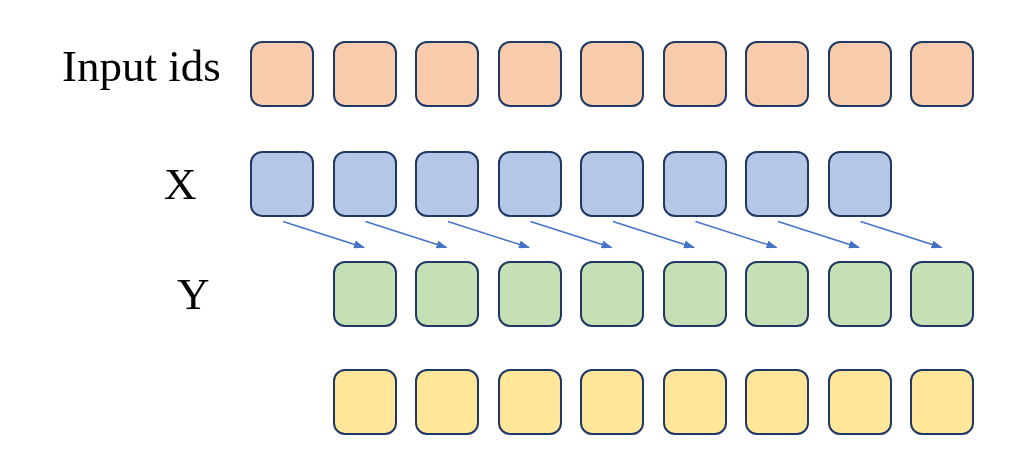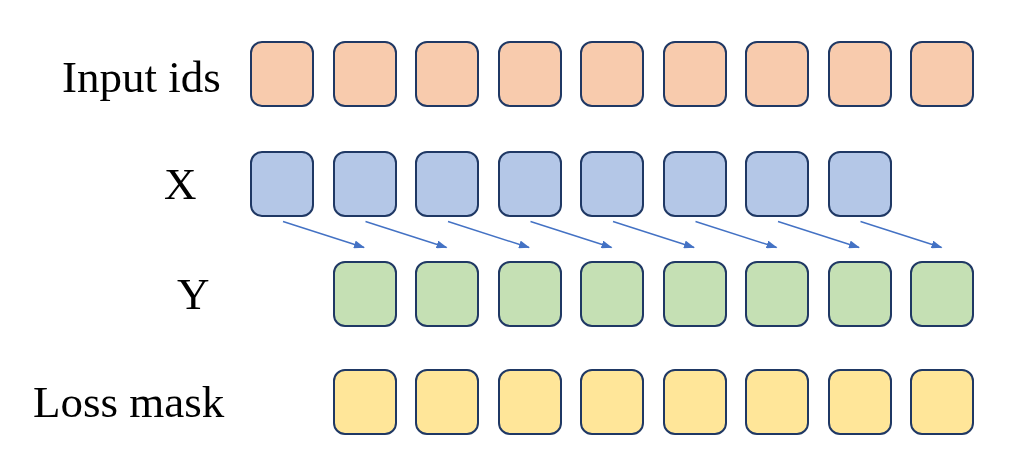--- a/index.html
+++ b/index.html
@@ -11,21 +11,21 @@
     overflow: hidden;
     font-family: "Liberation Serif", serif;
   }
   .row-label {
     position: absolute;
     font-size: 45px;
     line-height: 1.15;
     color: #000000;
     white-space: nowrap;
   }
-  .label-input-ids { left: 62px;  top: 52px;  }
+  .label-input-ids { left: 62px;  top: 41px;  }
   .label-x         { left: 164px; top: 159px; }
   .label-y         { left: 177px; top: 269px; }
   .label-loss-mask { left: 33px;  top: 377px; }
   .sq {
     position: absolute;
     box-sizing: border-box;
   }
   #arrow-layer {
     position: absolute;
     left: 0;
@@ -55,21 +55,20 @@
         <line x1="860.5" y1="221.5" x2="941.5" y2="247.5" stroke="#4472C4" stroke-width="1.4" marker-end="url(#ah)"></line>
       </g>
   </svg>
 
   <div class="row-label label-input-ids">Input ids</div>
 
   <div class="row-label label-x">X</div>
 
   <div class="row-label label-y">Y</div>
 
-  <div class="row-label label-loss-mask">Loss mask</div>
 
   <div id="square-layer">
       <div class="sq" style="left: 250px; top: 41px; width: 64px; height: 66px; background: rgb(248, 203, 173); border: 2.5px solid rgb(31, 56, 100); border-radius: 12px;"></div>
       <div class="sq" style="left: 332.5px; top: 41px; width: 64px; height: 66px; background: rgb(248, 203, 173); border: 2.5px solid rgb(31, 56, 100); border-radius: 12px;"></div>
       <div class="sq" style="left: 415px; top: 41px; width: 64px; height: 66px; background: rgb(248, 203, 173); border: 2.5px solid rgb(31, 56, 100); border-radius: 12px;"></div>
       <div class="sq" style="left: 497.5px; top: 41px; width: 64px; height: 66px; background: rgb(248, 203, 173); border: 2.5px solid rgb(31, 56, 100); border-radius: 12px;"></div>
       <div class="sq" style="left: 580px; top: 41px; width: 64px; height: 66px; background: rgb(248, 203, 173); border: 2.5px solid rgb(31, 56, 100); border-radius: 12px;"></div>
       <div class="sq" style="left: 662.5px; top: 41px; width: 64px; height: 66px; background: rgb(248, 203, 173); border: 2.5px solid rgb(31, 56, 100); border-radius: 12px;"></div>
       <div class="sq" style="left: 745px; top: 41px; width: 64px; height: 66px; background: rgb(248, 203, 173); border: 2.5px solid rgb(31, 56, 100); border-radius: 12px;"></div>
       <div class="sq" style="left: 827.5px; top: 41px; width: 64px; height: 66px; background: rgb(248, 203, 173); border: 2.5px solid rgb(31, 56, 100); border-radius: 12px;"></div>

